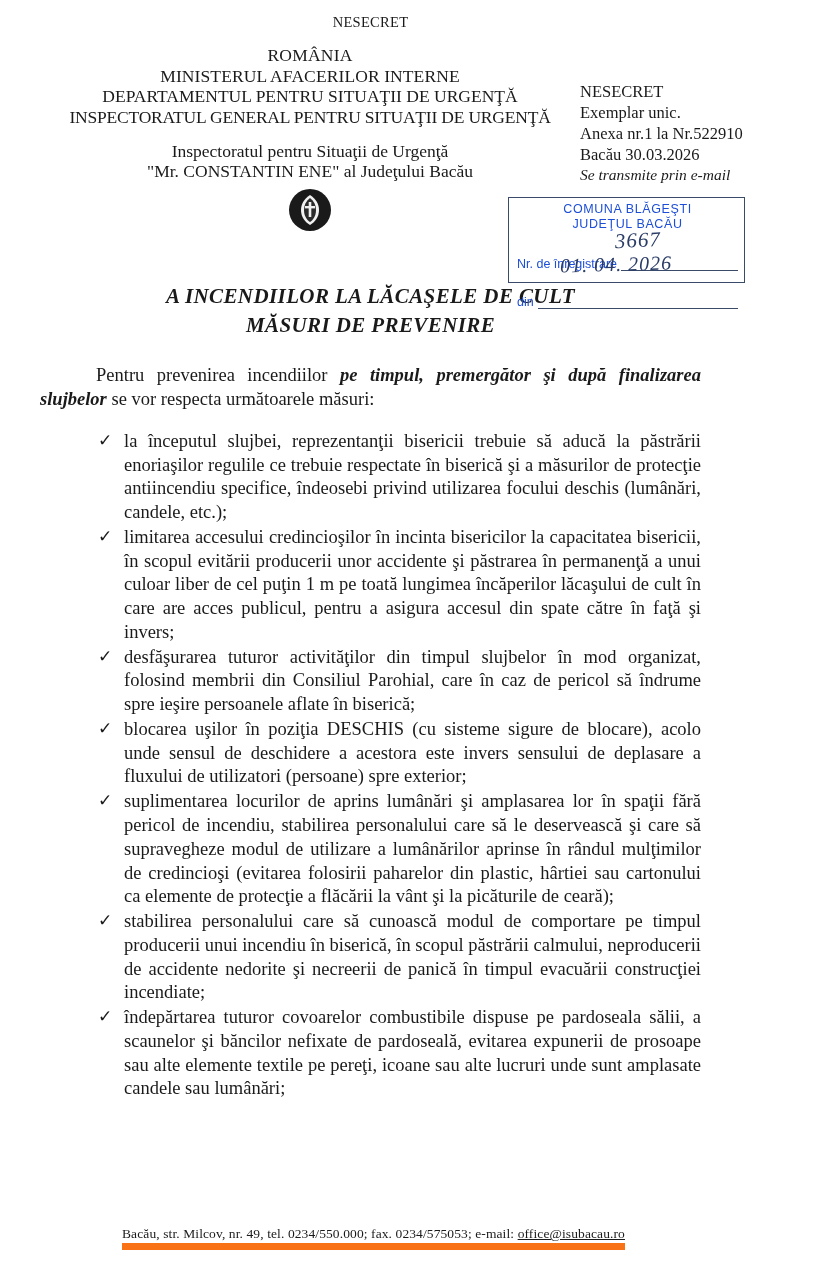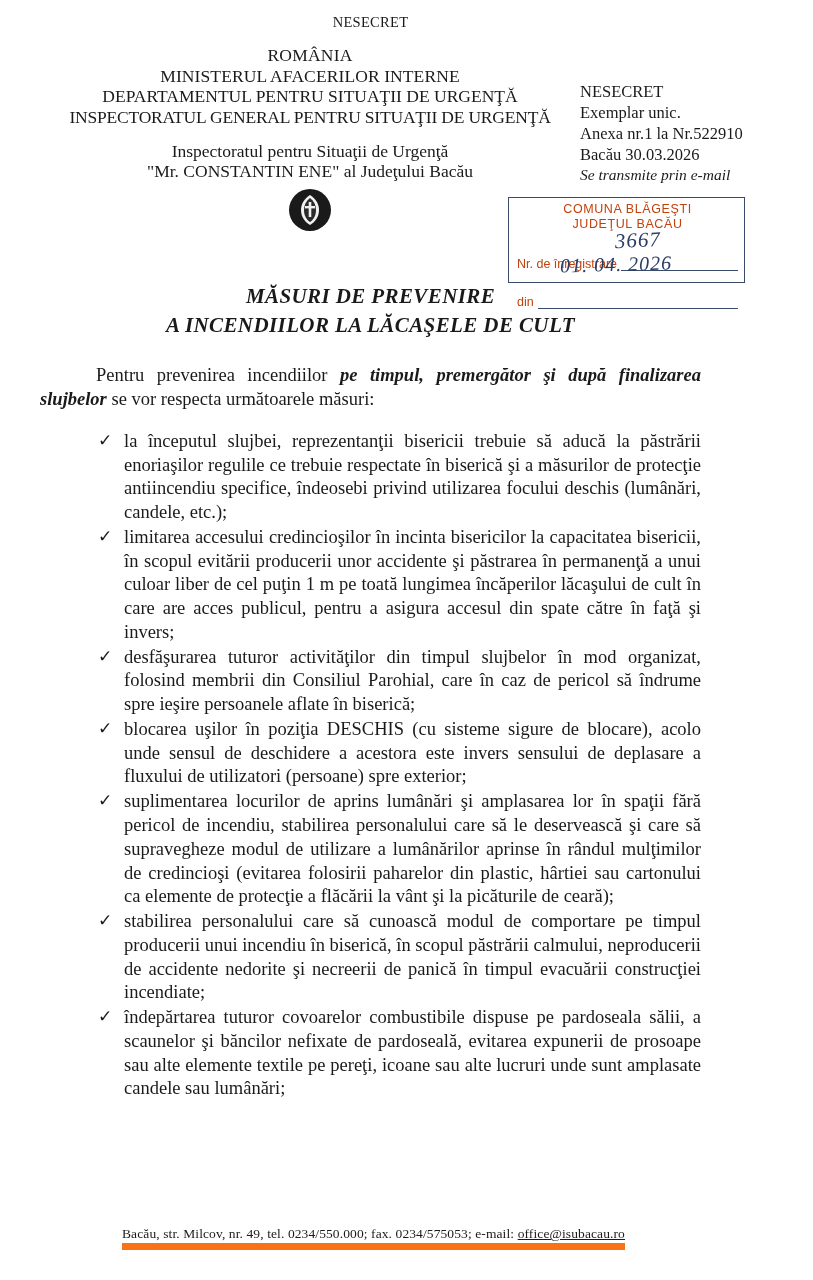--- a/index.html
+++ b/index.html
@@ -70,21 +70,21 @@
     width: 44px;
     height: 44px;
   }
   .stamp {
     position: absolute;
     left: 508px;
     top: 197px;
     width: 237px;
     height: 86px;
     border: 1.6px solid #3a4a6b;
-    color: #c2410c;
+    color: #1d4ed8;
     font-family: "Liberation Sans", sans-serif;
     font-size: 12.5px;
     box-sizing: border-box;
     padding: 4px 6px 0 8px;
   }
   .stamp-title {
     text-align: center;
     line-height: 1.22;
     letter-spacing: 0.6px;
     font-size: 12.5px;
@@ -218,22 +218,22 @@
     </div>
     <div class="stamp-line">
       <span class="lbl">din</span>
       <span class="rule"></span>
     </div>
   </div>
   <div class="handwrite hw-num">3667</div>
   <div class="handwrite hw-date">01. 04. 2026</div>
 
   <div class="doc-title">
+    <div>A INCENDIILOR LA LĂCAŞELE DE CULT</div>
     <div>MĂSURI DE PREVENIRE</div>
-    <div>A INCENDIILOR LA LĂCAŞELE DE CULT</div>
   </div>
 
   <p class="intro"><span>Pentru prevenirea incendiilor </span><b>pe timpul, premergător şi după finalizarea slujbelor</b><span> se vor respecta următoarele măsuri:</span></p>
 
   <ul class="measures">
     <li><span class="tick">✓</span><span>la începutul slujbei, reprezentanţii bisericii trebuie să aducă la păstrării enoriaşilor regulile ce trebuie respectate în biserică şi a măsurilor de protecţie antiincendiu specifice, îndeosebi privind utilizarea focului deschis (lumânări, candele, etc.);</span></li>
     <li><span class="tick">✓</span><span>limitarea accesului credincioşilor în incinta bisericilor la capacitatea bisericii, în scopul evitării producerii unor accidente şi păstrarea în permanenţă a unui culoar liber de cel puţin 1 m pe toată lungimea încăperilor lăcaşului de cult în care are acces publicul, pentru a asigura accesul din spate către în faţă şi invers;</span></li>
     <li><span class="tick">✓</span><span>desfăşurarea tuturor activităţilor din timpul slujbelor în mod organizat, folosind membrii din Consiliul Parohial, care în caz de pericol să îndrume spre ieşire persoanele aflate în biserică;</span></li>
     <li><span class="tick">✓</span><span>blocarea uşilor în poziţia DESCHIS (cu sisteme sigure de blocare), acolo unde sensul de deschidere a acestora este invers sensului de deplasare a fluxului de utilizatori (persoane) spre exterior;</span></li>
     <li><span class="tick">✓</span><span>suplimentarea locurilor de aprins lumânări şi amplasarea lor în spaţii fără pericol de incendiu, stabilirea personalului care să le deservească şi care să supravegheze modul de utilizare a lumânărilor aprinse în rândul  mulţimilor de credincioşi (evitarea folosirii paharelor din plastic, hârtiei sau cartonului ca elemente de protecţie a flăcării la vânt şi la picăturile de ceară);</span></li>

